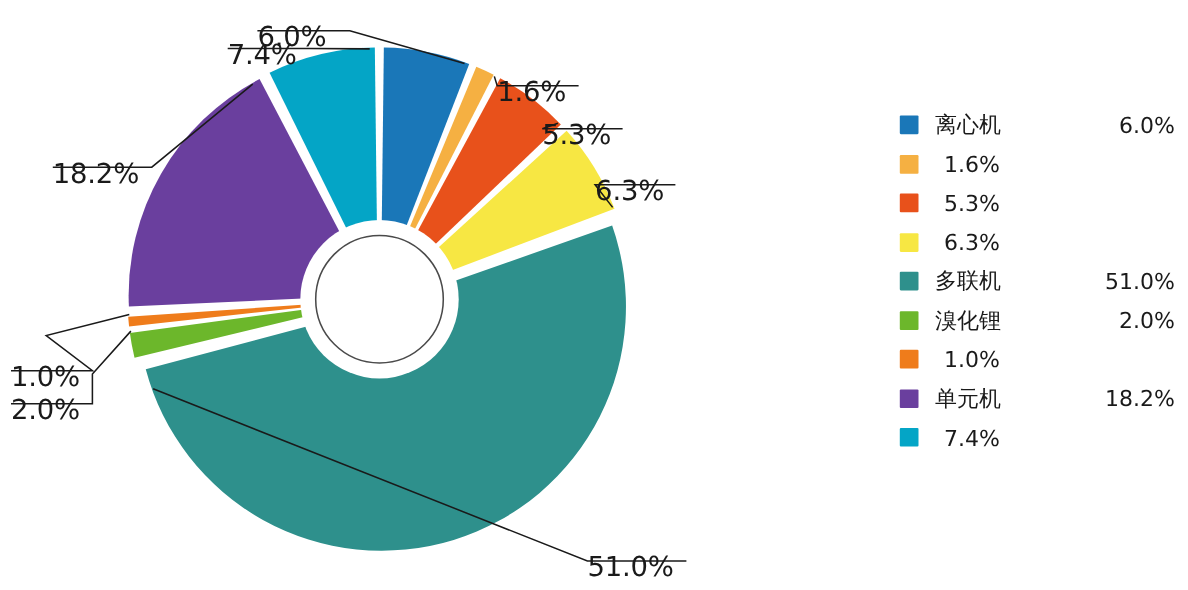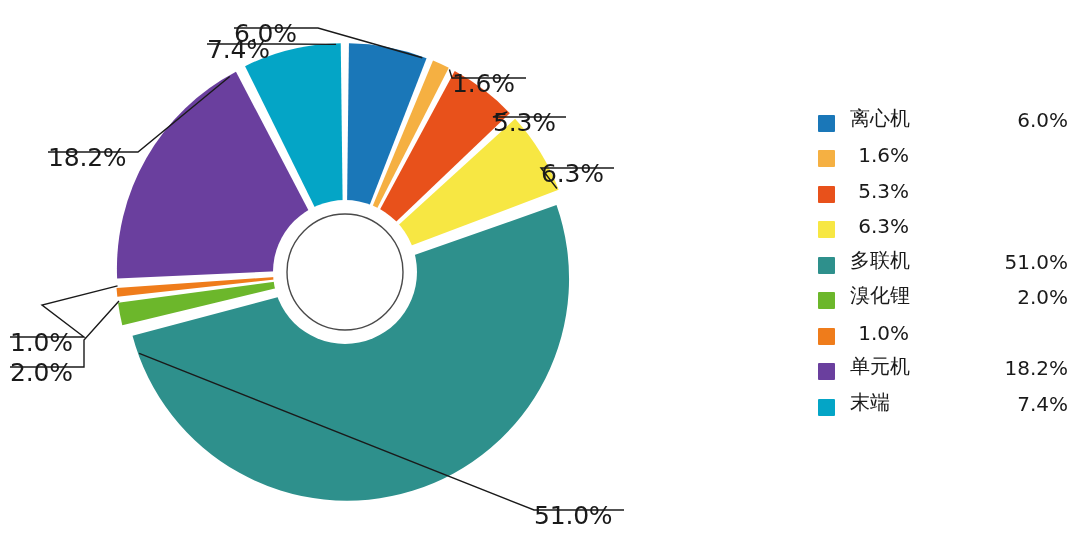--- a/index.html
+++ b/index.html
@@ -46,21 +46,21 @@
     stroke: none;
   }
   #legend {
     position: absolute;
     left: 818px;
     top: 96px;
     width: 250px;
   }
   .legend-row {
     display: flex;
-    align-items: flex-end;
+    align-items: center;
     height: 35.5px;
   }
   .legend-swatch {
     width: 17px;
     height: 17px;
     flex: 0 0 17px;
     border-radius: 1px;
   }
   .legend-label {
     margin-left: 15px;
@@ -157,18 +157,17 @@
         <span class="legend-swatch" style="background: rgb(239, 124, 27);"></span>
         <span class="legend-value">1.0%</span>
       </div>
       <div class="legend-row">
         <span class="legend-swatch" style="background: rgb(106, 63, 158);"></span>
         <span class="legend-label">单元机</span>
         <span class="legend-value">18.2%</span>
       </div>
       <div class="legend-row">
         <span class="legend-swatch" style="background: rgb(4, 165, 198);"></span>
-        <span class="legend-label">末端</span>
         <span class="legend-value">7.4%</span>
       </div>
     </div>
 
 </div>
 
 </body></html>

